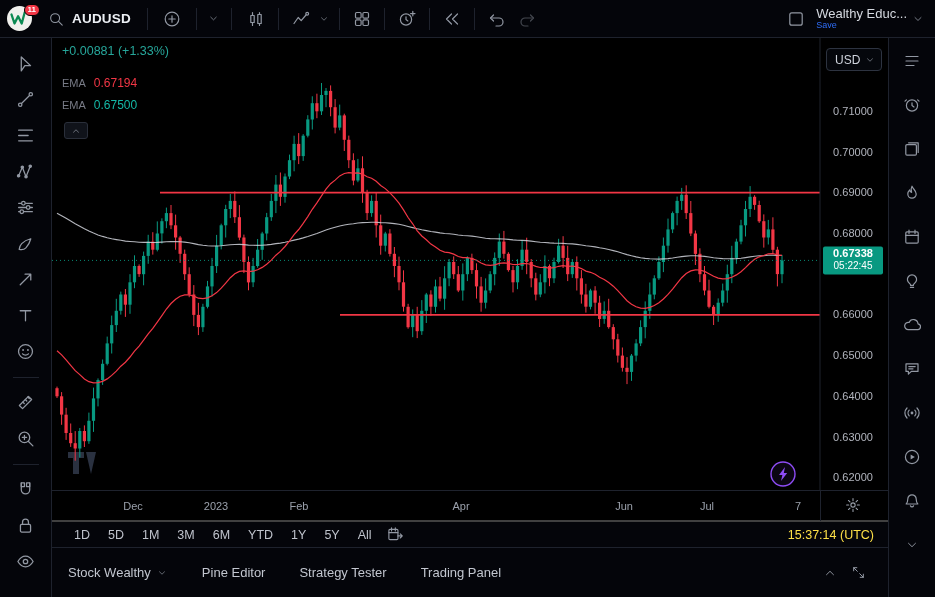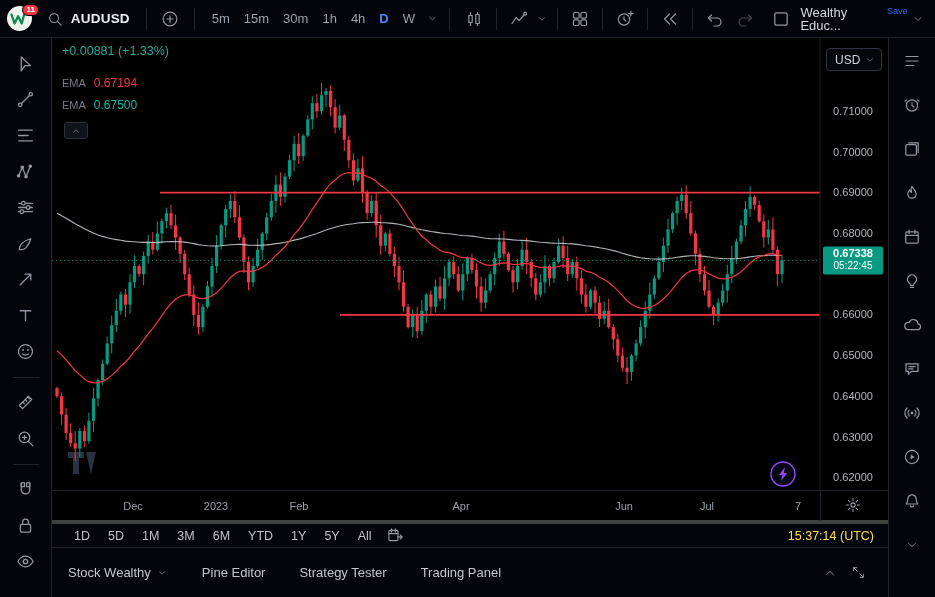--- a/index.html
+++ b/index.html
@@ -18,21 +18,21 @@
   .symbol{color:#eceff4;font-weight:bold;font-size:13.5px;letter-spacing:.2px}
   .sep{width:1px;height:22px;background:#1e222d;margin:0 6px;flex:0 0 1px}
   .ibtn{display:flex;align-items:center;justify-content:center;width:28px;height:28px;color:#9298a3;border-radius:4px}
   .ibtn.sm{width:20px;height:20px}
   .mini-chev{display:flex;align-items:center;justify-content:center;width:14px;height:20px;color:#9298a3}
   .tf-group{display:flex;align-items:center}
   .tf{padding:4px 7px;font-size:13px;color:#9aa0ab;border-radius:4px}
   .tf.active{color:#4a86f7;font-weight:bold}
   .tools{display:flex;align-items:center;gap:2px}
   .flex-spacer{flex:1}
-  .layout-block{display:flex;flex-direction:row;justify-content:center;margin-left:2px}
+  .layout-block{display:flex;flex-direction:column;justify-content:center;margin-left:2px}
   .layout-name{color:#d5d9e0;font-size:13px;line-height:13px}
   .save-link{color:#2f6df6;font-size:9px;line-height:11px}
   .dim{opacity:.45}
 
   
   .main{flex:1;display:flex;min-height:0}
   .left-tb{width:52px;flex:0 0 52px;border-right:1px solid #1e222d;background:#04050a;display:flex;flex-direction:column;align-items:center;padding-top:8px}
   .left-tb .tool{width:34px;height:34px;display:flex;align-items:center;justify-content:center;color:#9298a3;border-radius:4px;margin-bottom:2px}
   .tb-divider{width:26px;height:1px;background:#1e222d;margin:7px 0}
   .right-tb{width:47px;flex:0 0 47px;border-left:1px solid #1e222d;background:#04050a;display:flex;flex-direction:column;align-items:center;padding-top:8px}
@@ -51,21 +51,21 @@
   .collapse-btn{position:absolute;left:2px;top:84px;width:24px;height:17px;border:1px solid #2a2f3a;border-radius:3px;background:#10131a;display:flex;align-items:center;justify-content:center;color:#9aa0ab}
   .usd-select{position:absolute;top:10px;left:774px;width:56px;height:23px;border:1px solid #2d3340;border-radius:4px;display:flex;align-items:center;justify-content:space-between;padding:0 4px 0 8px;color:#cfd3dc;font-size:12px;background:#05070c;z-index:5}
 
   
   .time-axis{height:30px;flex:0 0 30px;position:relative;border-top:1px solid #1e222d;background:#000;font-size:11px;color:#9aa0ab}
   .t-label{position:absolute;top:9px;transform:translateX(-50%);white-space:nowrap}
   .axis-vline{position:absolute;left:768px;top:0;width:1px;height:30px;background:#1e222d}
   .gear{position:absolute;left:793px;top:6px;color:#9aa0ab}
 
   
-  .range-row{height:28px;flex:0 0 28px;display:flex;align-items:center;border-top:4px solid #404040;border-bottom:1px solid #1e222d;padding:0 14px;background:#04050a}
+  .range-row{height:28px;flex:0 0 28px;display:flex;align-items:center;border-top:2px solid #404040;border-bottom:1px solid #1e222d;padding:0 14px;background:#04050a}
   .ranges{display:flex;align-items:center;gap:2px}
   .range-btn{padding:3px 8px;font-size:12.5px;color:#bfc3cc;border-radius:4px}
   .clock{color:#fde047;font-size:12.5px}
 
   
   .bottom-tabs{flex:1;display:flex;align-items:center;padding:0 16px;background:#04050a;gap:0}
   .tabs{display:flex;align-items:center;gap:34px}
   .tab{display:flex;align-items:center;gap:5px;color:#c2c6cf;font-size:13px;white-space:nowrap}
   .tab .mini-chev{width:12px}
 </style>
@@ -92,29 +92,20 @@
       <span class="symbol" data-interactable="false">AUDUSD</span>
     </div>
     <div class="sep" data-interactable="false"></div>
     <span class="ibtn" id="plus-btn" data-interactable="true">
         <svg width="18" height="18" viewBox="0 0 18 18" fill="none" stroke="currentColor" stroke-width="1.2" stroke-linecap="round" stroke-linejoin="round">
           <circle cx="9" cy="9" r="6.8"></circle>
           <path d="M9 5.8v6.4M5.8 9h6.4"></path>
         </svg>
       </span>
     <div class="sep" data-interactable="false"></div>
-    <div class="tf-group" id="tf-group" data-interactable="false">
-        <div class="tf" data-interactable="true">5m</div>
-        <div class="tf" data-interactable="true">15m</div>
-        <div class="tf" data-interactable="true">30m</div>
-        <div class="tf" data-interactable="true">1h</div>
-        <div class="tf" data-interactable="true">4h</div>
-        <div class="tf active" data-interactable="true">D</div>
-        <div class="tf" data-interactable="true">W</div>
-      </div>
     <span class="mini-chev" id="tf-chev" data-interactable="true">
         <svg width="11" height="11" viewBox="0 0 18 18" fill="none" stroke="currentColor" stroke-width="1.2" stroke-linecap="round" stroke-linejoin="round">
           <path d="M4.5 6.8L9 11.2l4.5-4.4"></path>
         </svg>
       </span>
     <div class="sep" data-interactable="false"></div>
     <div class="tools" id="header-tools" data-interactable="false">
         <span class="ibtn" data-interactable="true">
           <svg width="18" height="18" viewBox="0 0 18 18" fill="none" stroke="currentColor" stroke-width="1.2" stroke-linecap="round" stroke-linejoin="round">
             <path d="M5.5 2.5v3M5.5 12.5v3M12.5 2.5v2M12.5 13.5v2"></path>

